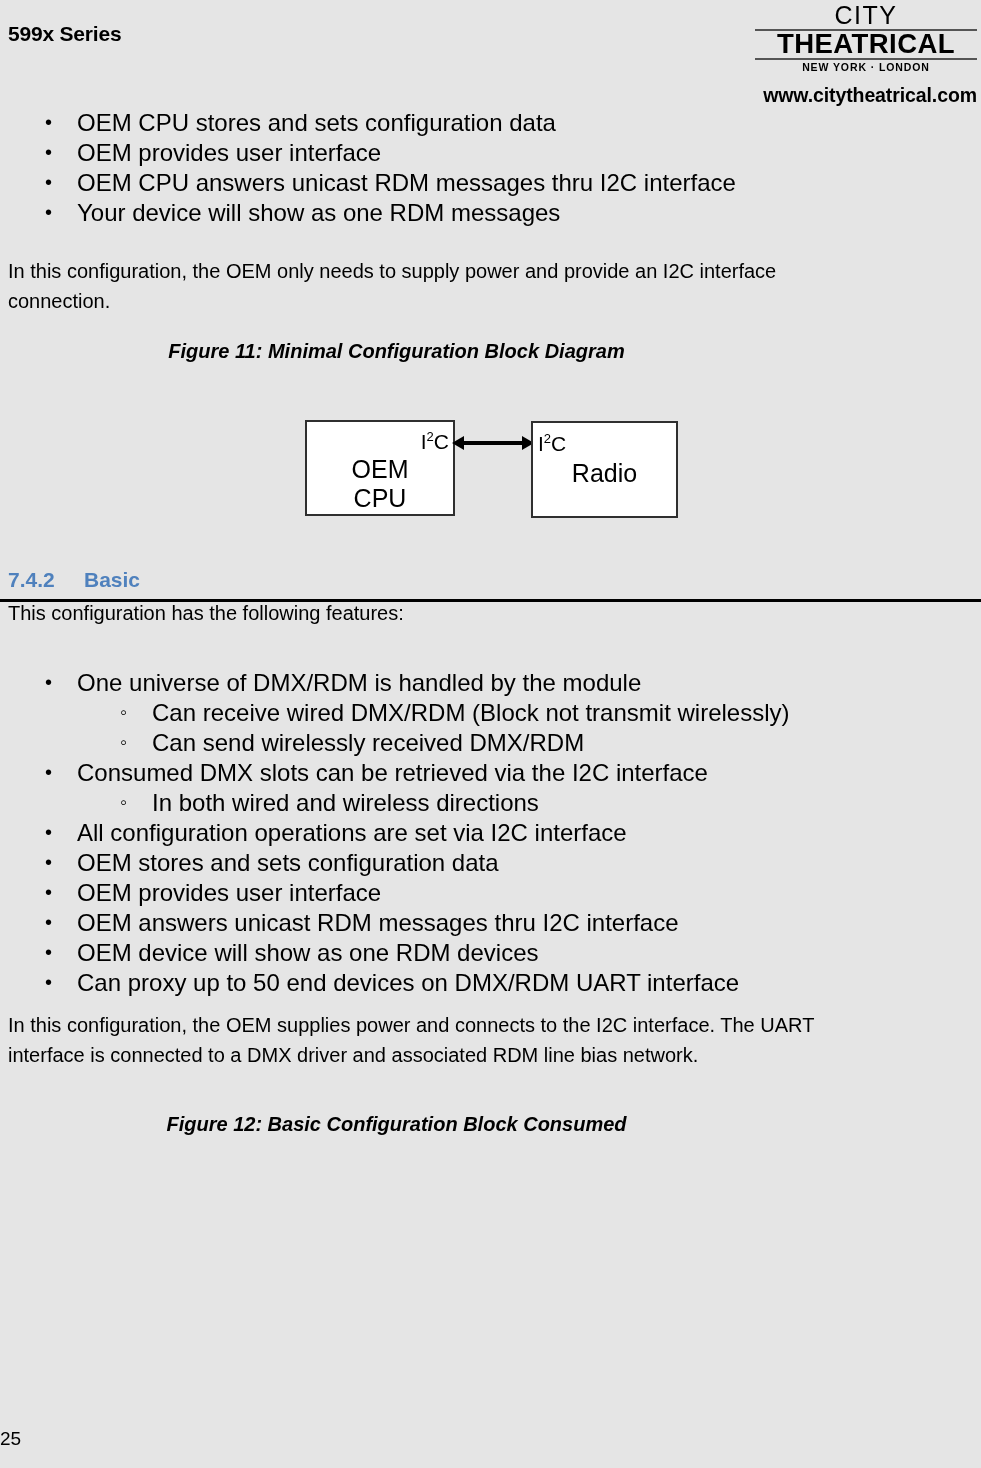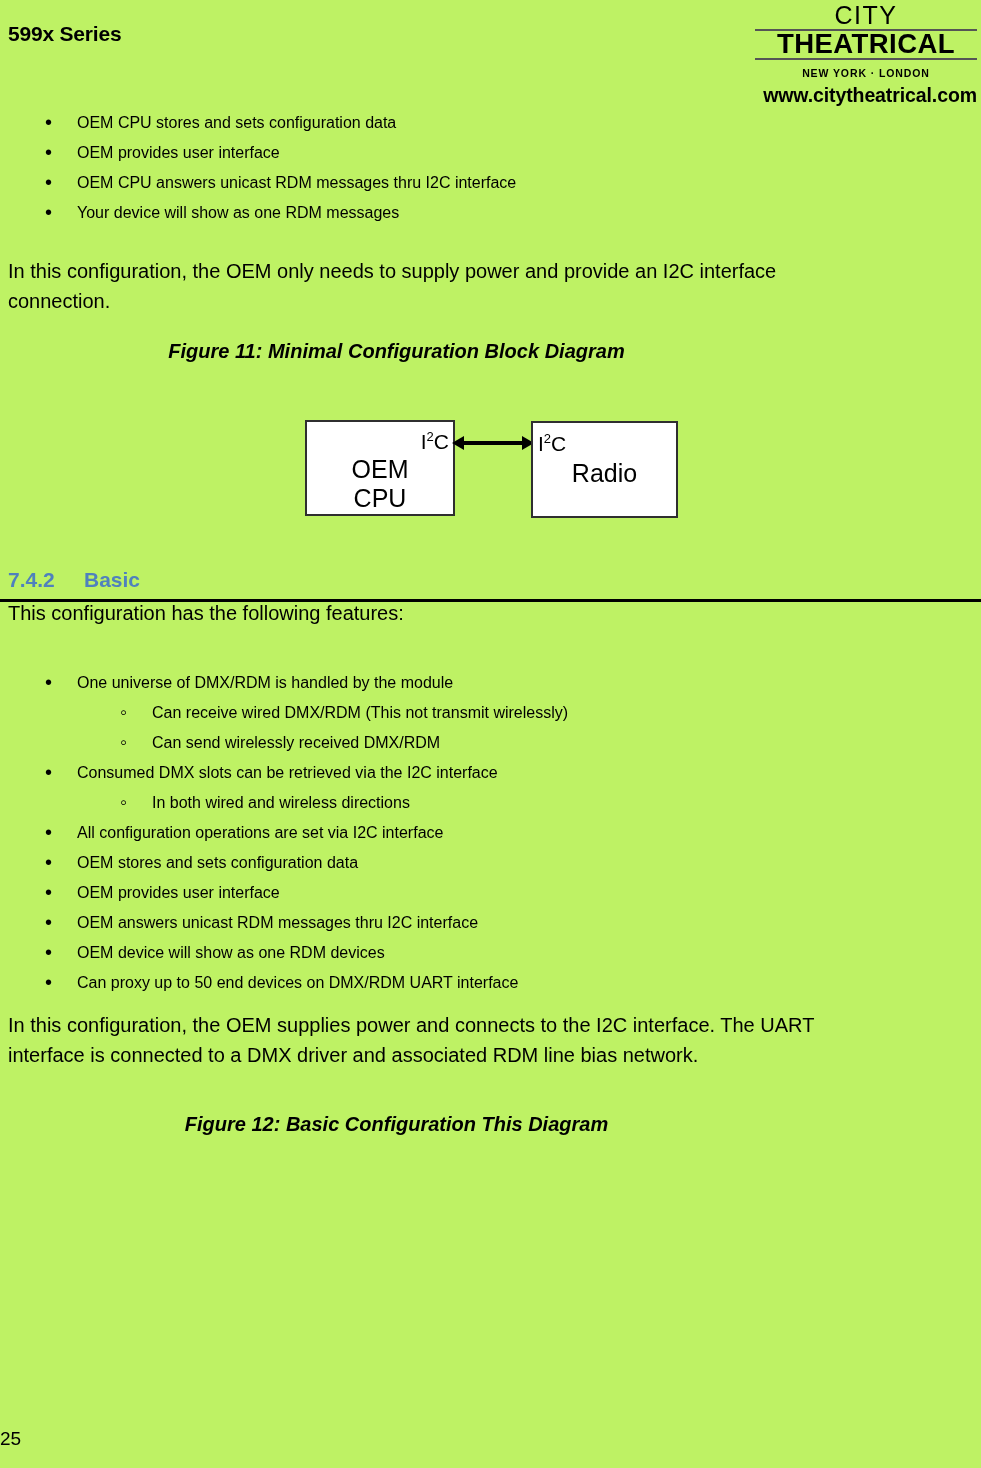--- a/index.html
+++ b/index.html
@@ -8,21 +8,21 @@
     background: #ffffff;
   }
   body {
     font-family: "Liberation Sans", sans-serif;
     color: #000000;
   }
   #page {
     position: relative;
     width: 981px;
     height: 1468px;
-    background: #bef264;
+    background: #e5e5e5;
     overflow: hidden;
   }
 
   
   #header {
     position: absolute;
     top: 0;
     left: 0;
     width: 981px;
     height: 108px;
@@ -58,21 +58,21 @@
     font-size: 27px;
     font-weight: bold;
     letter-spacing: 0.4px;
     line-height: 0.95;
     transform: scaleX(1.02);
   }
   #logo .logo-tag {
     font-size: 10.5px;
     font-weight: bold;
     letter-spacing: 0.9px;
-    margin-top: 8px;
+    margin-top: 2px;
   }
   #site-url {
     position: absolute;
     right: 4px;
     top: 84px;
     font-size: 19.5px;
     font-weight: bold;
     letter-spacing: -0.1px;
     white-space: nowrap;
   }
@@ -96,21 +96,21 @@
 
   
   ul.bullets {
     position: absolute;
     margin: 0;
     padding: 0;
     list-style: none;
   }
   ul.bullets > li {
     position: relative;
-    font-size: 16px;
+    font-size: 24px;
     line-height: 30px;
     padding-left: 0;
     white-space: nowrap;
   }
   li.lvl1 { margin-left: 77px; }
   li.lvl1::before {
     content: "\2022";
     position: absolute;
     left: -32px;
     top: -1px;
@@ -268,35 +268,35 @@
 
   <div id="heading-742">
     <span class="num">7.4.2</span><span>Basic</span>
   </div>
   <div id="heading-rule"></div>
 
   <div class="para" style="left:8px; top:598px;">This configuration has the following features:</div>
 
   <ul class="bullets" id="basic-bullets" style="left:0; top:668px;">
     <li class="lvl1">One universe of DMX/RDM is handled by the module</li>
-    <li class="lvl2">Can receive wired DMX/RDM (This not transmit wirelessly)</li>
+    <li class="lvl2">Can receive wired DMX/RDM (Block not transmit wirelessly)</li>
     <li class="lvl2">Can send wirelessly received DMX/RDM</li>
     <li class="lvl1">Consumed DMX slots can be retrieved via the I2C interface</li>
     <li class="lvl2">In both wired and wireless directions</li>
     <li class="lvl1">All configuration operations are set via I2C interface</li>
     <li class="lvl1">OEM stores and sets configuration data</li>
     <li class="lvl1">OEM provides user interface</li>
     <li class="lvl1">OEM answers unicast RDM messages thru I2C interface</li>
     <li class="lvl1">OEM device will show as one RDM devices</li>
     <li class="lvl1">Can proxy up to 50 end devices on DMX/RDM UART interface</li>
   </ul>
 
   <div class="para" style="left:8px; top:1010px; width:960px;">
     <span>In this configuration, the OEM supplies power and connects to the I2C interface. The UART</span>
     <br>
     <span>interface is connected to a DMX driver and associated RDM line bias network.</span>
   </div>
 
-  <div class="caption" style="top:1110px;">Figure 12: Basic Configuration This Diagram</div>
+  <div class="caption" style="top:1110px;">Figure 12: Basic Configuration Block Consumed</div>
 
   <div id="page-number">25</div>
 
 </div>
 
 </body></html>

